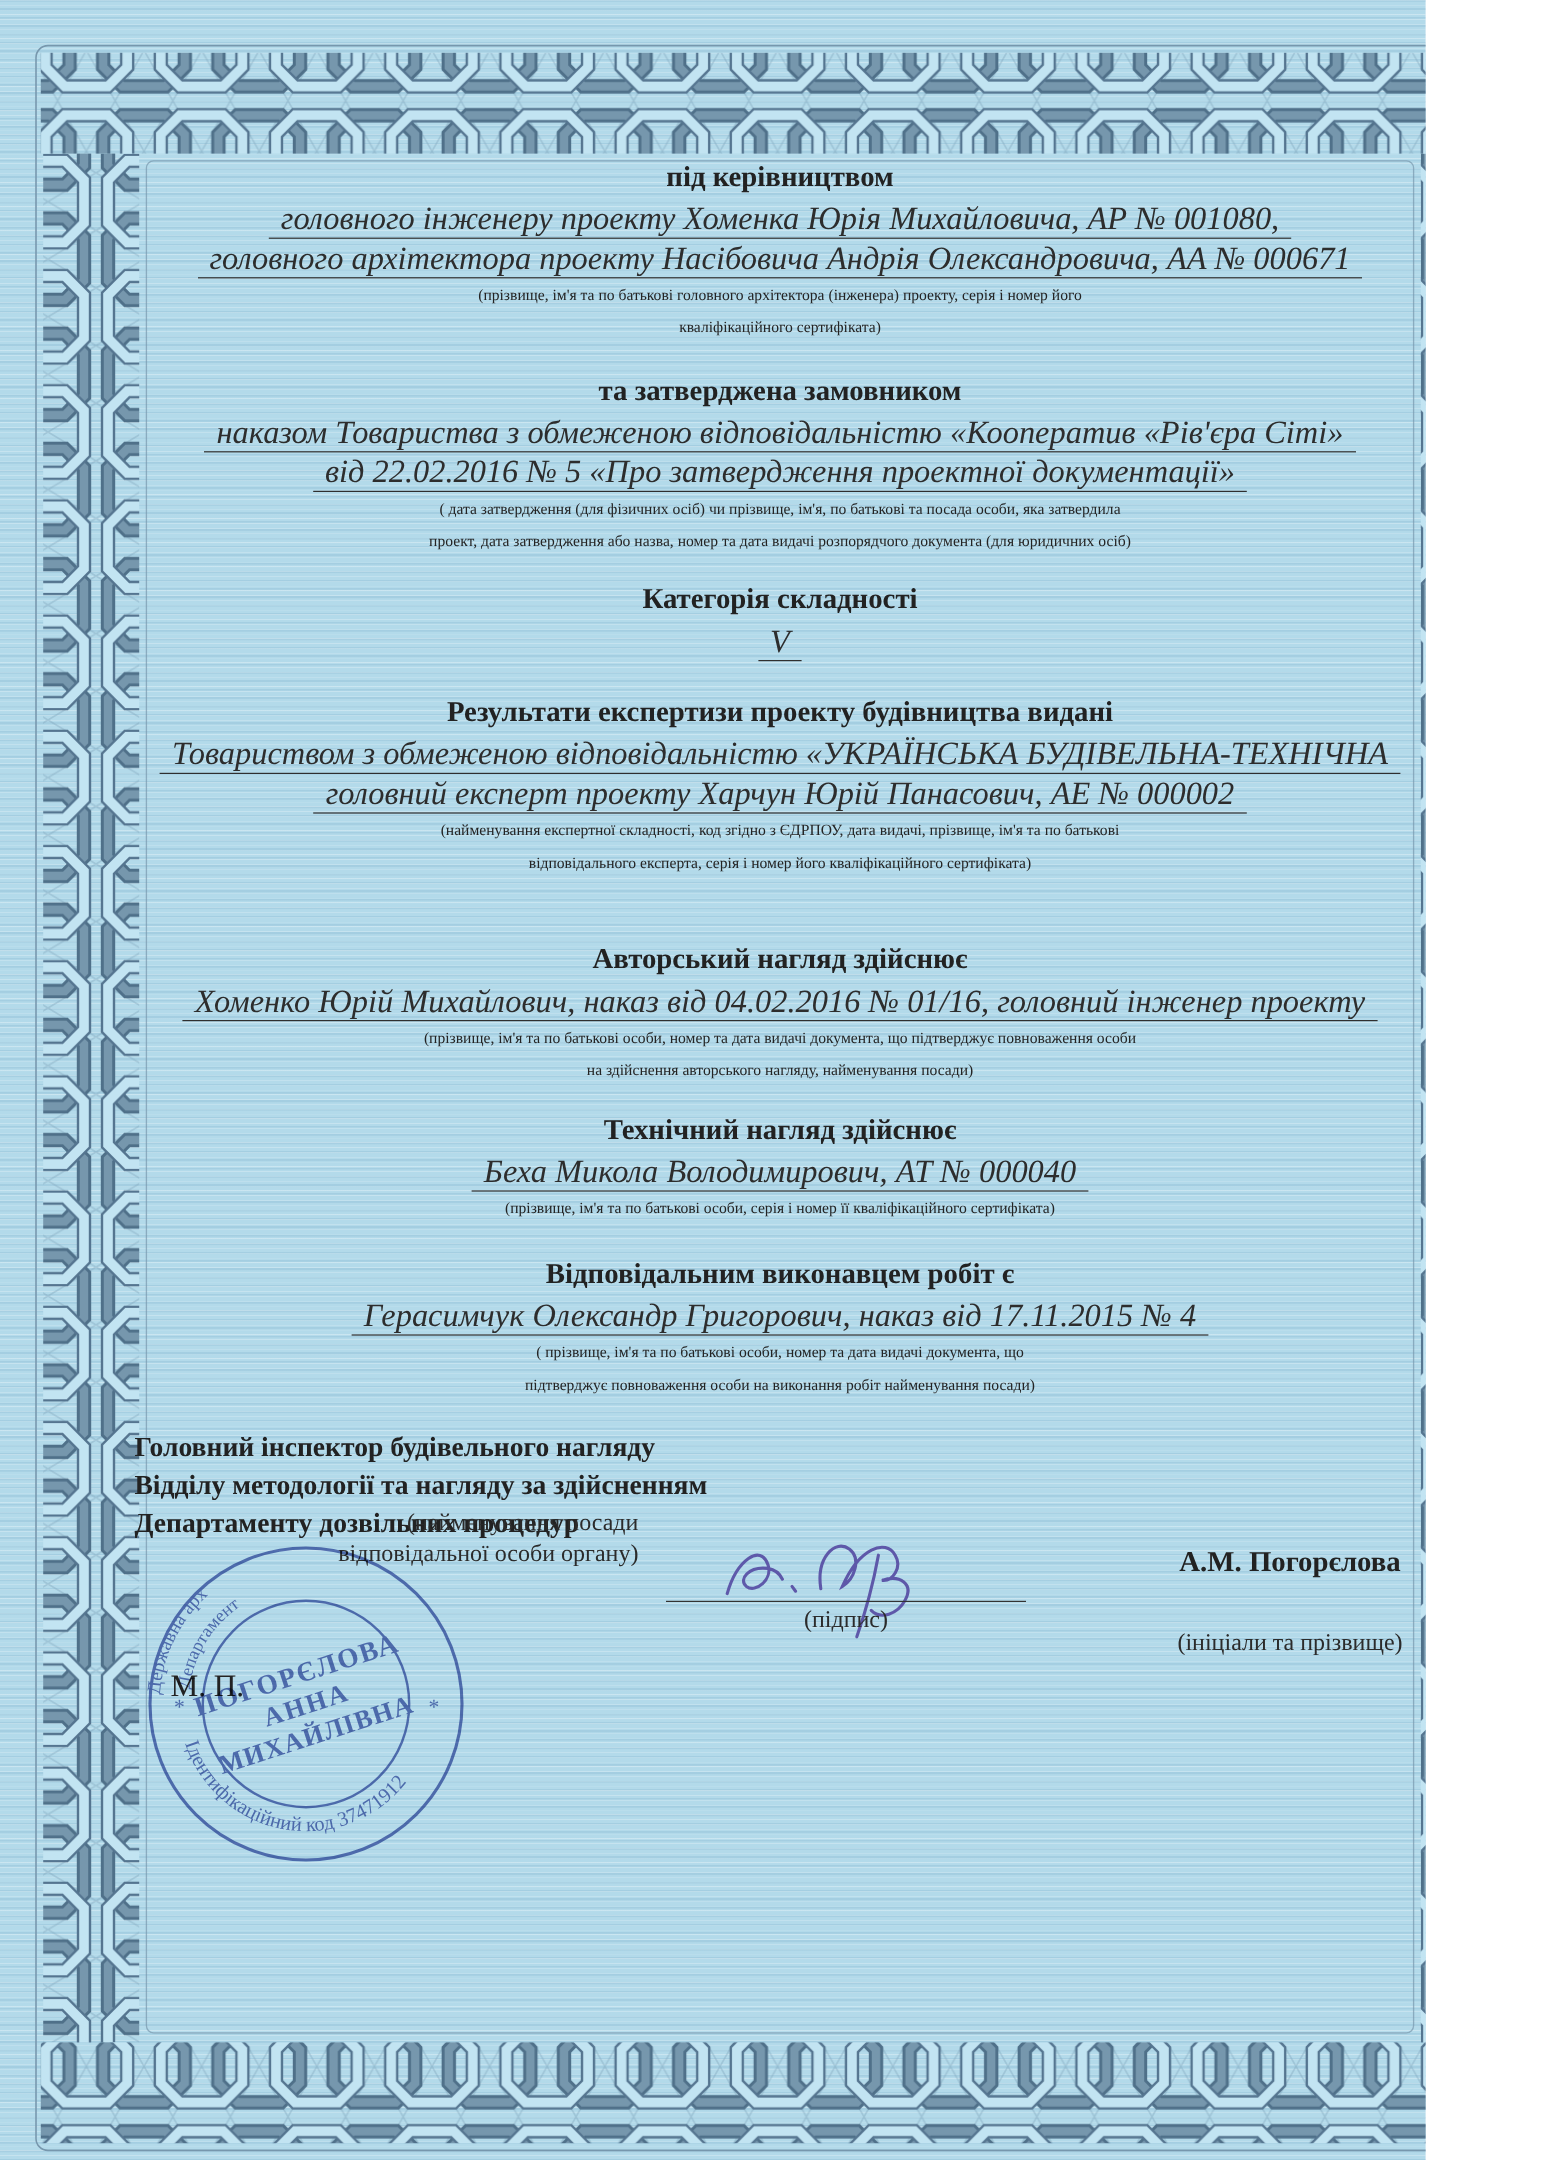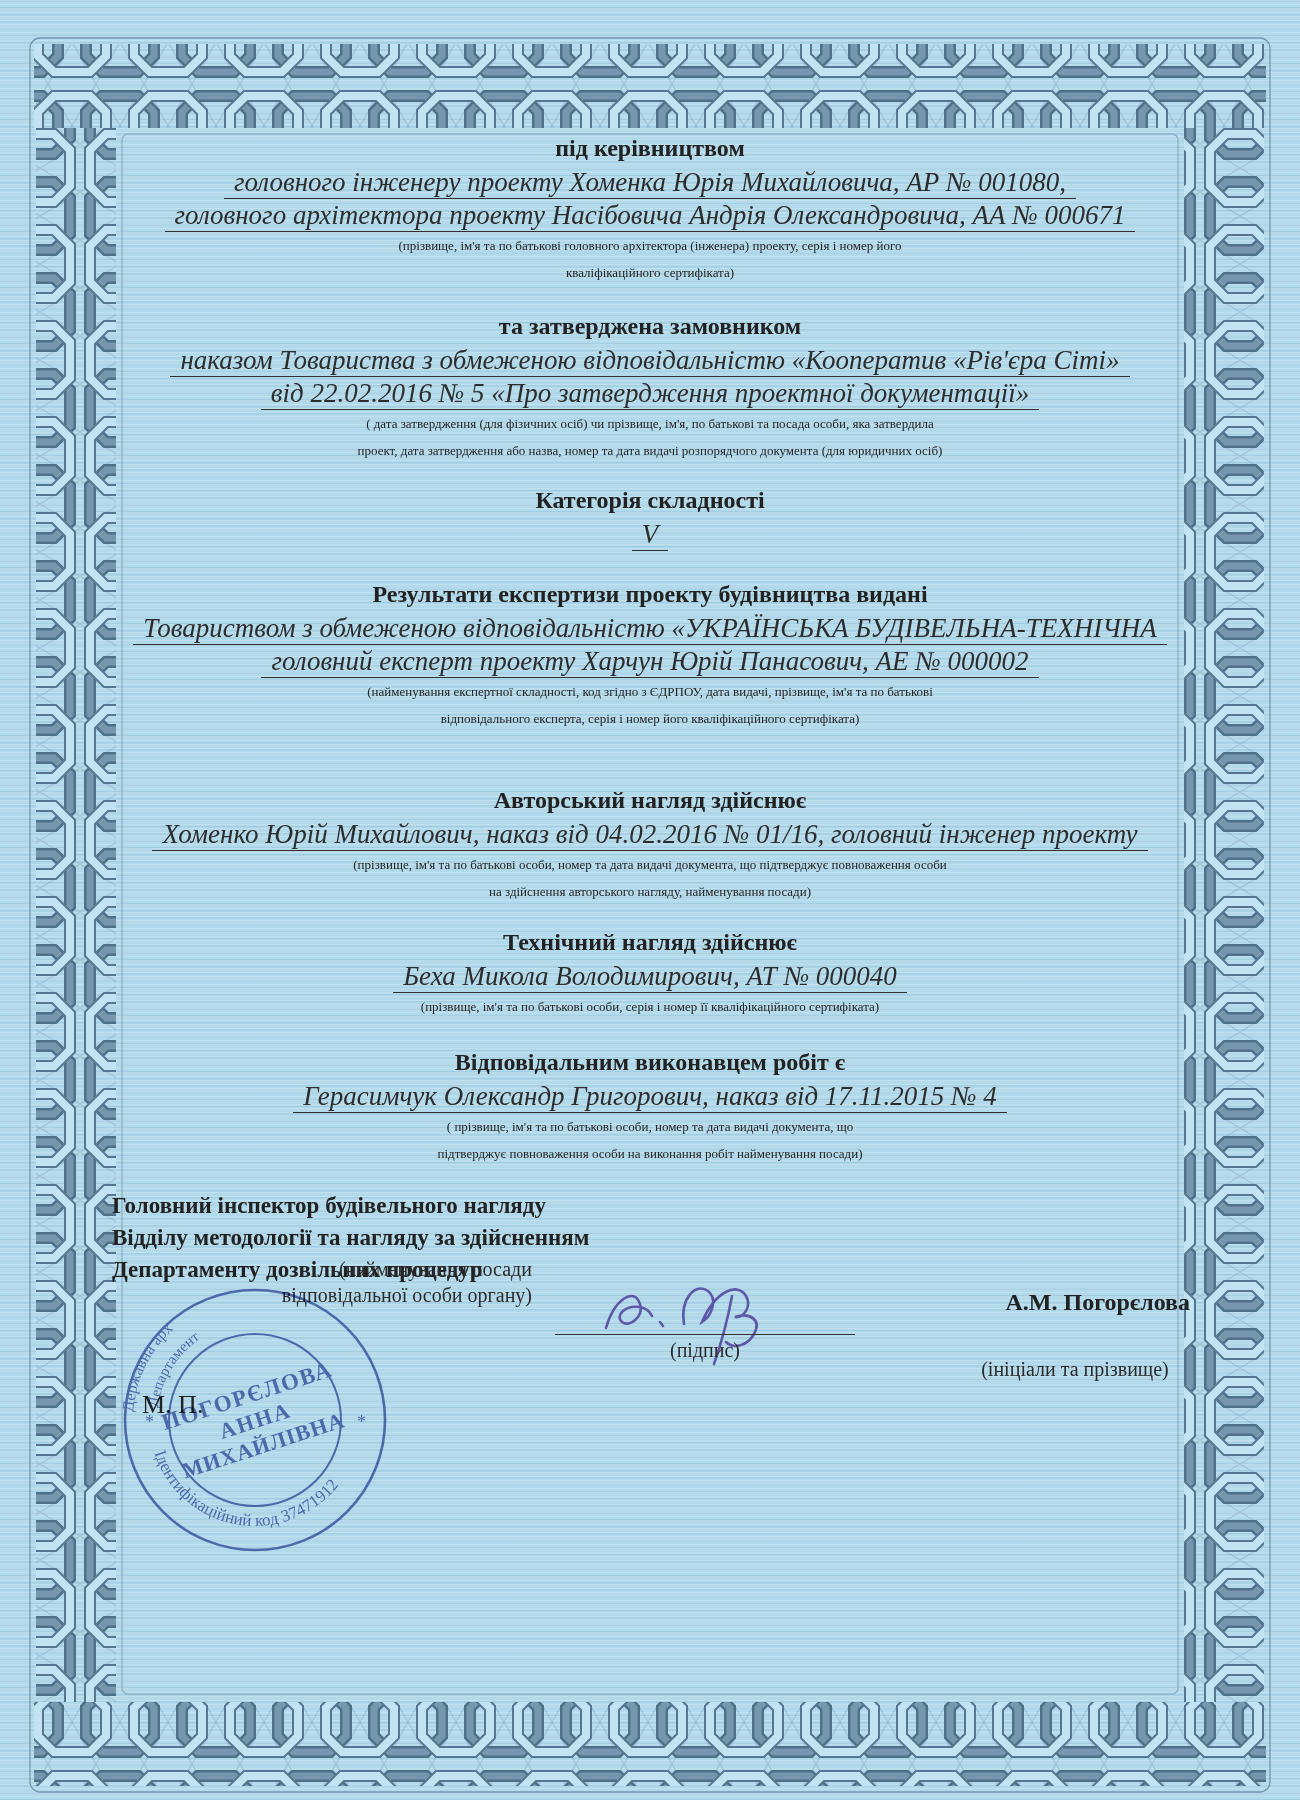--- a/index.html
+++ b/index.html
@@ -1,18 +1,18 @@
 <!DOCTYPE html>
 <html><head>
 <meta charset="utf-8">
 <style>
   html,body{margin:0;padding:0;}
   .page{
     position:relative;
-    width:1300px;height:1800px;
+    width:1188px;height:1800px;
     overflow:hidden;
     background-color:#b3daea;
     background-image:
       repeating-linear-gradient(180deg, rgba(255,255,255,0.34) 0px, rgba(255,255,255,0.0) 1px, rgba(255,255,255,0) 4px),
       repeating-linear-gradient(180deg, rgba(104,158,190,0.20) 0px, rgba(104,158,190,0.20) 1px, rgba(104,158,190,0) 2px, rgba(104,158,190,0) 7px);
     font-family:"Liberation Serif","DejaVu Serif",serif;
     color:#2b2b2b;
   }
   .border-svg{position:absolute;left:0;top:0;}
   .sec{position:absolute;left:110px;width:1080px;text-align:center;}
@@ -22,21 +22,21 @@
   .note{font-size:13px;line-height:27px;color:#242424;}
   .officials{position:absolute;left:112px;top:1190px;width:620px;text-align:left;}
   .officials div{font-weight:bold;font-size:23px;line-height:32px;color:#222;}
   .official-notes{position:absolute;left:112px;top:1256px;width:420px;text-align:right;}
   .official-notes div{font-size:20px;line-height:26px;}
   .sign-block{position:absolute;left:545px;top:1318px;width:320px;text-align:center;}
   .sign-line{border-top:1.6px solid #333;width:300px;margin:16px auto 2px auto;height:0;}
   .sign-caption{font-size:20px;line-height:26px;}
   .signature-svg{position:absolute;left:580px;top:1258px;}
   .name-block{position:absolute;left:960px;top:1288px;width:230px;text-align:center;}
-  .name-block .nm{font-weight:bold;font-size:24px;line-height:28px;color:#222;text-align:right;}
+  .name-block .nm{font-weight:bold;font-size:24px;line-height:28px;color:#222;}
   .name-block .cap{font-size:20px;line-height:26px;margin-top:40px;}
   .seal-mark{position:absolute;left:142px;top:1390px;font-size:26px;color:#222;}
   .stamp-svg{position:absolute;left:105px;top:1268px;mix-blend-mode:multiply;opacity:0.82;}
 </style>
 </head>
 <body>
 
 <div class="page">
 
   <svg class="border-svg" width="1300" height="1800" viewBox="0 0 1300 1800" aria-hidden="true">

